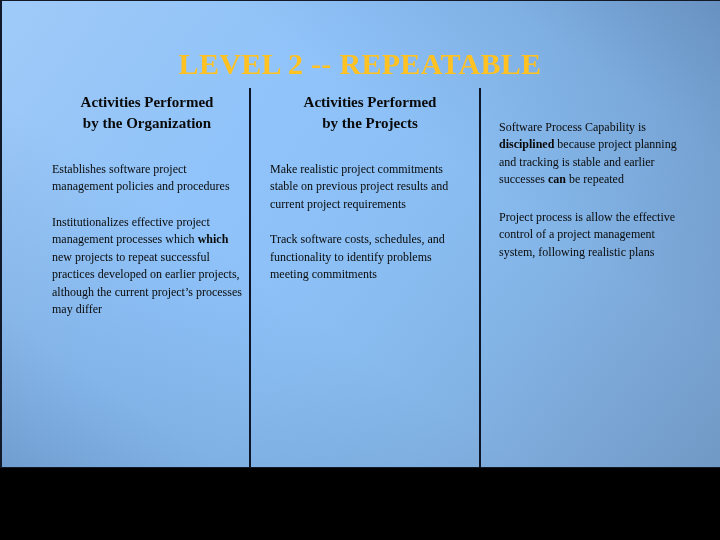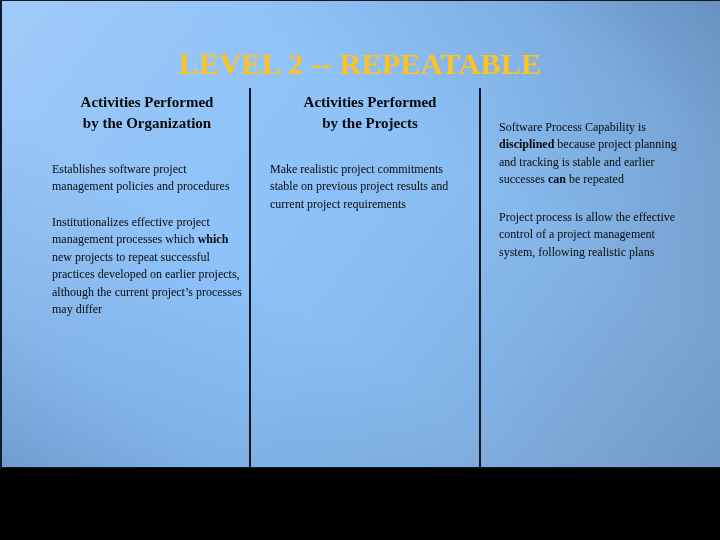--- a/index.html
+++ b/index.html
@@ -125,20 +125,21 @@
         <p class="para"><span>Establishes software project management policies and procedures</span></p>
         <p class="para"><span>Institutionalizes effective project management processes which </span><b>which</b><span> new projects to repeat successful practices developed on earlier projects, although the current project’s processes may differ</span></p>
       </div>
   </div>
 
   <div class="column layer" id="column-2">
     <div class="col-header">Activities Performed
 by the Projects</div>
     <div class="col-body">
         <p class="para"><span>Make realistic project commitments stable on previous project results and current project requirements</span></p>
+        <p class="para"><span>Track software costs, schedules, and functionality to identify problems meeting commitments</span></p>
       </div>
   </div>
 
   <div class="column layer" id="column-3">
     <div class="col-body">
         <p class="para"><span>Software Process Capability is </span><b>disciplined</b><span> because project planning and tracking is stable and earlier successes </span><b>can</b><span> be repeated</span></p>
         <p class="para"><span>Project process is allow the effective control of a project management system, following realistic plans</span></p>
       </div>
   </div>
 

